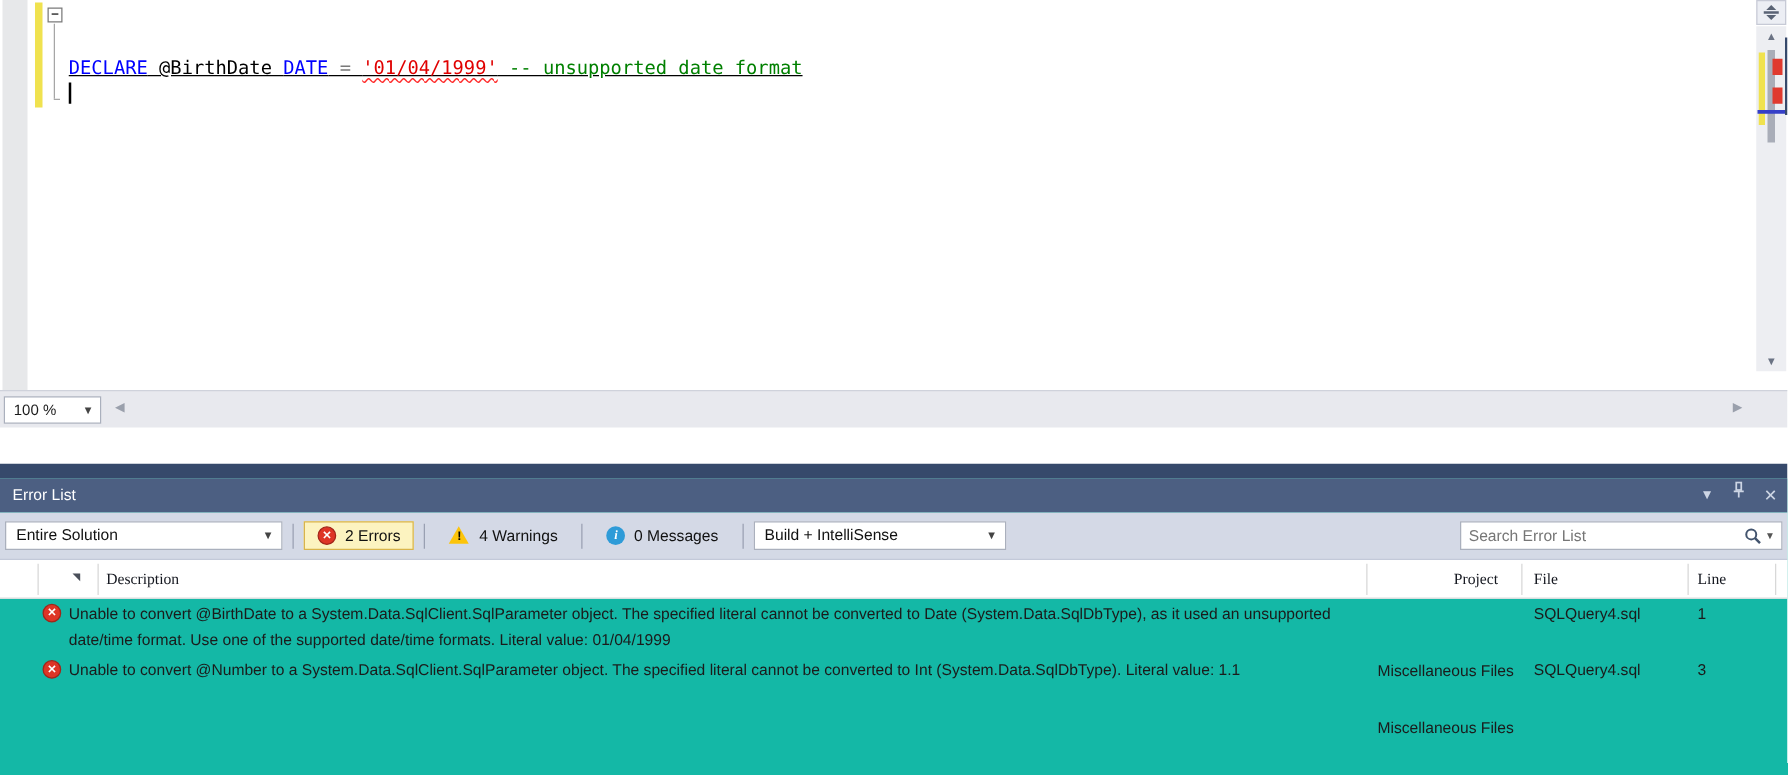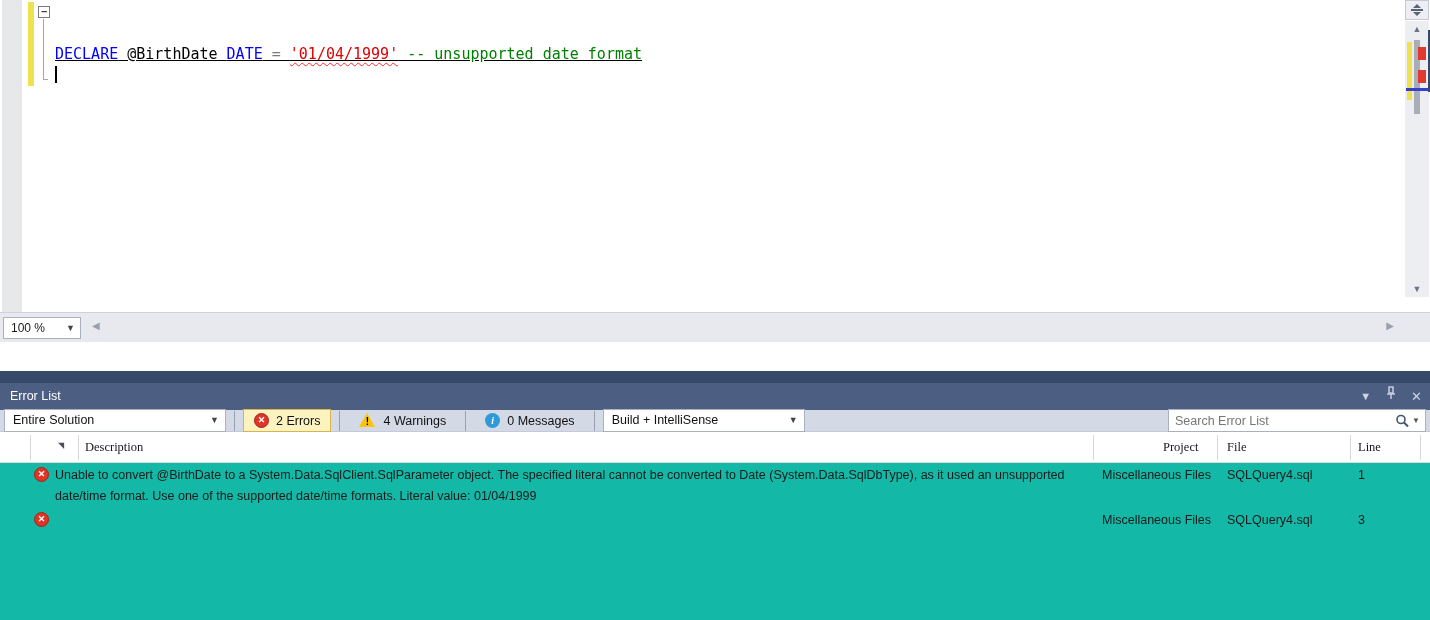--- a/index.html
+++ b/index.html
@@ -59,21 +59,21 @@
 
   .dock-gap { position:absolute; left:0; top:371px; width:1430px; height:12px; background:#36496b; }
 
   
   .error-panel { position:absolute; left:0; top:383px; width:1430px; height:237px; background:#14b8a6; }
   .panel-title { position:relative; height:27px; background:#4c5f82; color:#fff;
                  font-size:12.5px; line-height:27px; padding-left:10px; }
   .title-btns  { position:absolute; right:8px; top:0; height:27px; display:flex; align-items:center; gap:14px; }
   .title-btn   { color:#cdd5e4; font-size:11px; cursor:pointer; line-height:27px; }
 
-  .panel-toolbar { position:relative; height:22px; background:#d4d9e6; display:flex; align-items:center;
+  .panel-toolbar { position:relative; height:38px; background:#d4d9e6; display:flex; align-items:center;
                    border-bottom:1px solid #c3c9d9; }
   .combo   { position:relative; height:23px; background:#fff; border:1px solid #aab0bd;
              font-size:12.5px; color:#111; line-height:21px; padding:0 22px 0 8px; cursor:pointer; }
   .combo .cmb-arrow { position:absolute; right:6px; top:0; line-height:21px; font-size:9px; color:#444; }
   .combo.scope  { margin-left:4px; width:222px; }
   .combo.source { width:202px; }
   .tb-sep  { width:1px; height:20px; background:#99a0b2; margin:0 8px; }
   .filter-btn { display:flex; align-items:center; gap:7px; height:23px; padding:0 10px;
                 font-size:12.5px; color:#111; cursor:pointer; border:1px solid transparent; }
   .filter-btn.active { background:#fcf3c0; border:1px solid #d9b44a; }
@@ -98,21 +98,21 @@
   .grid-header { position:relative; height:31px; background:#fff; border-bottom:1px solid #dcdcdc; }
   .gh-label { position:absolute; top:0; line-height:31px; font-size:12.5px; color:#14171f;font-family:Liberation Serif, serif; }
   .gh-desc { left:85px; } .gh-proj { left:1163px; } .gh-file { left:1227px; } .gh-line { left:1358px; }
   .col-sep { position:absolute; top:3px; width:1px; height:25px; background:#d8d8d8; }
   .severity-glyph { position:absolute; left:58px; top:9px; font-size:8px; color:#4a4f5a; line-height:10px; }
 
   .grid-row { position:relative; min-height:45px; cursor:default; }
   .row-ico  { position:absolute; left:34px; top:4px; }
   .cell     { position:absolute; font-size:12.5px; line-height:21px; color:#1b1b1b; top:2px; }
   .cell.desc { left:55px;  width:1032px; }
-  .cell.proj { left:1102px; width:112px; }
+  .cell.proj { left:1102px; width:112px;margin-top:46px; }
   .cell.file { left:1227px; width:118px; }
   .cell.line { left:1358px; width:50px; }
 </style>
 </head>
 <body>
 
 <div id="app">
 
   <div class="editor-region">
     <div class="bp-margin"></div>
@@ -234,19 +234,20 @@
     <div class="grid-row">
       <span class="row-ico err-ico">✕</span>
       <div class="cell desc">Unable to convert @BirthDate to a System.Data.SqlClient.SqlParameter object. The specified literal cannot be converted to Date (System.Data.SqlDbType), as it used an unsupported date/time format. Use one of the supported date/time formats. Literal value: 01/04/1999</div>
       <div class="cell proj">Miscellaneous Files</div>
       <div class="cell file">SQLQuery4.sql</div>
       <div class="cell line">1</div>
     </div>
 
     <div class="grid-row">
       <span class="row-ico err-ico">✕</span>
+      <div class="cell desc">Unable to convert @Number to a System.Data.SqlClient.SqlParameter object. The specified literal cannot be converted to Int (System.Data.SqlDbType). Literal value: 1.1</div>
       <div class="cell proj">Miscellaneous Files</div>
       <div class="cell file">SQLQuery4.sql</div>
       <div class="cell line">3</div>
     </div>
 
   </div>
 </div>
 
 </body></html>

